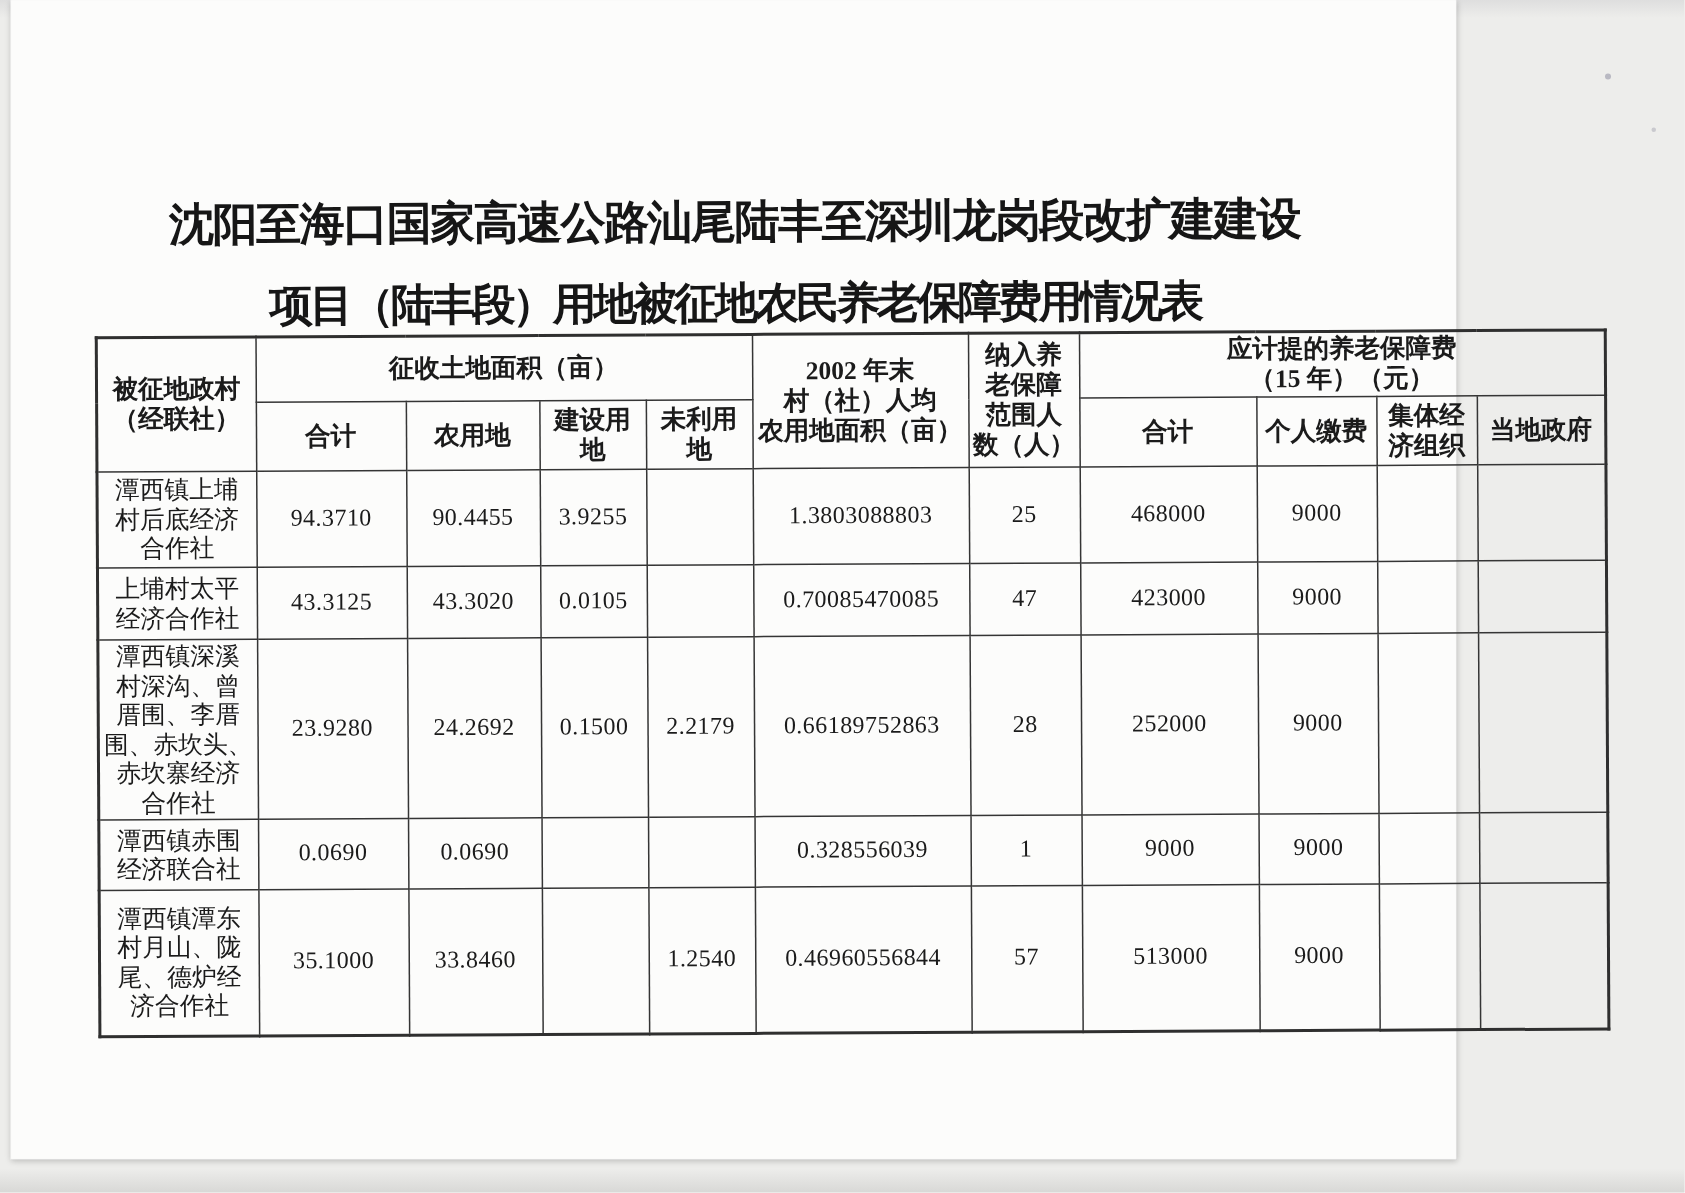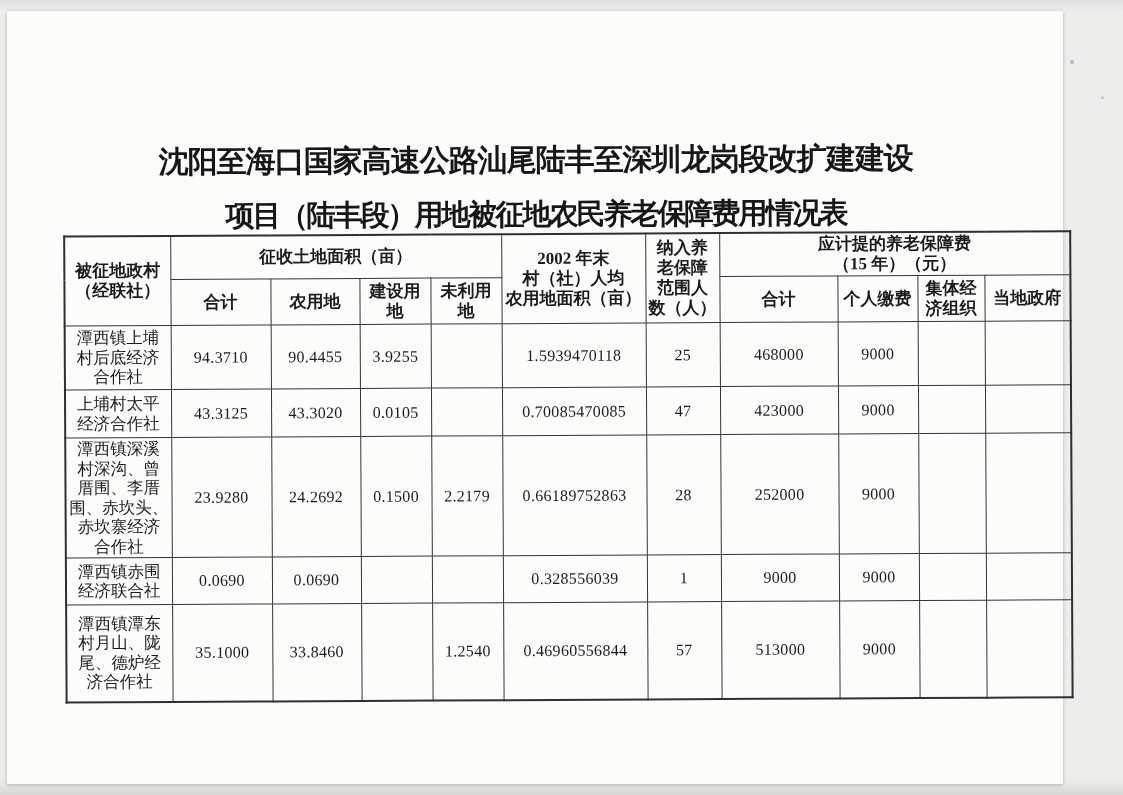--- a/index.html
+++ b/index.html
@@ -11,22 +11,22 @@
   }
   .scan-bg {
     position: relative;
     width: 1123px;
     height: 795px;
     background: linear-gradient(180deg, #dedede 0%, #ededeb 1.5%, #ededeb 98%, #d8d8d6 100%);
   }
   .page {
     position: absolute;
     left: 7px;
-    top: 11px;
-    width: 1056px;
+    top: 0;
+    width: 964px;
     height: 773px;
     background: #fcfcfb;
     box-shadow: 0 1px 4px rgba(0,0,0,0.22), inset 0 0 1px rgba(0,0,0,0.06);
   }
   .content {
     position: absolute;
     left: 0; top: 0;
     width: 100%;
     transform: rotate(-0.3deg);
     transform-origin: 50% 0;
@@ -152,21 +152,21 @@
         </thead>
         <tbody>
           <tr class="r1">
             <td class="name">潭西镇上埔
 村后底经济
 合作社</td>
             <td class="num">94.3710</td>
             <td class="num">90.4455</td>
             <td class="num">3.9255</td>
             <td class="num"></td>
-            <td class="num">1.5939470118</td>
+            <td class="num">1.3803088803</td>
             <td class="num">25</td>
             <td class="num">468000</td>
             <td class="num">9000</td>
             <td class="num"></td>
             <td class="num"></td>
           </tr>
           <tr class="r2">
             <td class="name">上埔村太平
 经济合作社</td>
             <td class="num">43.3125</td>

